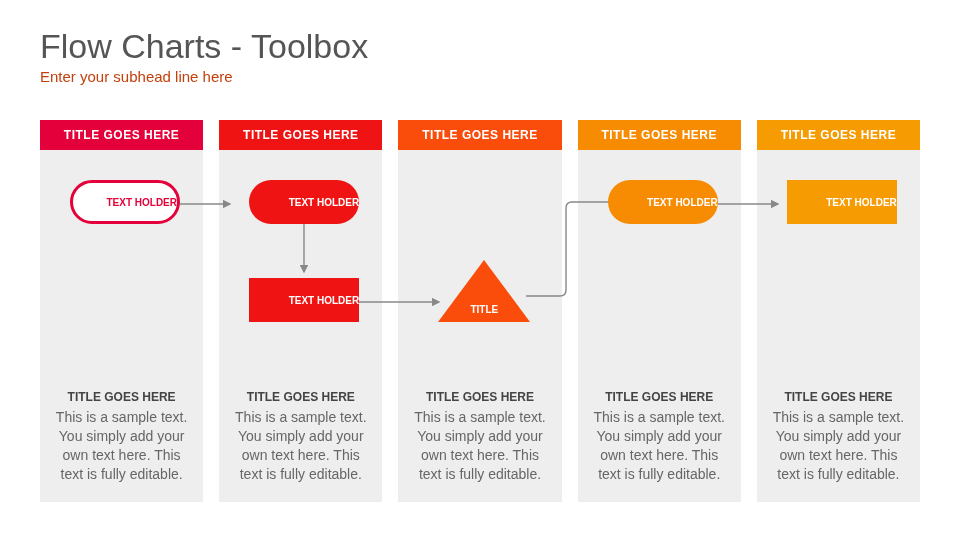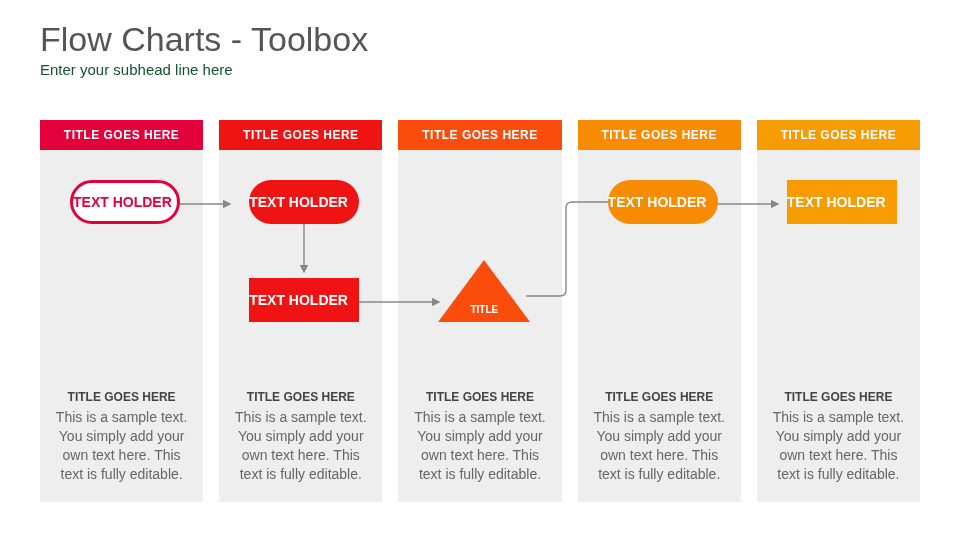--- a/index.html
+++ b/index.html
@@ -1,29 +1,29 @@
 <!DOCTYPE html>
 <html><head>
 <meta charset="utf-8">
 <style>
   * { box-sizing: border-box; margin: 0; padding: 0; }
   html, body { width: 960px; height: 540px; font-family: "Segoe UI", Arial, sans-serif; background:#fff; color:#333; }
-  .slide { width:960px; height:540px; position:relative; padding:20px 40px 0 40px; }
+  .slide { width:960px; height:540px; position:relative; padding:27px 40px 0 40px; }
   .title { font-size:34px; font-weight:300; color:#555; }
-  .subtitle { font-size:15px; color:#14532d; margin-top:2px; }
+  .subtitle { font-size:15px; color:#c2410c; margin-top:2px; }
   .cols { position:absolute; left:40px; top:120px; width:880px; display:flex; gap:16px; }
   .col { flex:1 1 0; background:#eeeeee; display:flex; flex-direction:column; }
   .col-head { height:30px; line-height:30px; text-align:center; font-size:12px; font-weight:700; color:#fff; letter-spacing:.5px; }
   .col-body { height:230px; position:relative; }
   .col-foot { padding:10px 14px 18px 14px; text-align:center; }
   .col-foot .ft { font-size:12px; font-weight:700; color:#444; margin-bottom:4px; }
   .col-foot .fb { font-size:14px; line-height:1.35; color:#666; }
 
   
-  .pill, .pill-solid, .rect { position:absolute; width:110px; height:44px; display:flex; align-items:center; justify-content:flex-start; font-size:14px; font-weight:700; }
+  .pill, .pill-solid, .rect { position:absolute; width:110px; height:44px; display:flex; align-items:center; justify-content:flex-end; font-size:10px; font-weight:700; }
   .pill { background:#fff; border:3px solid; border-radius:999px; }
   .pill-solid { color:#fff; border-radius:999px; }
   .rect { color:#fff; }
   .tri { position:absolute; width:0; height:0; border-left:46px solid transparent; border-right:46px solid transparent; }
   .tri-label { position:absolute; font-size:10px; font-weight:700; color:#fff; }
 
   
   svg.conn { position:absolute; overflow:visible; pointer-events:none; }
 </style>
 </head>

